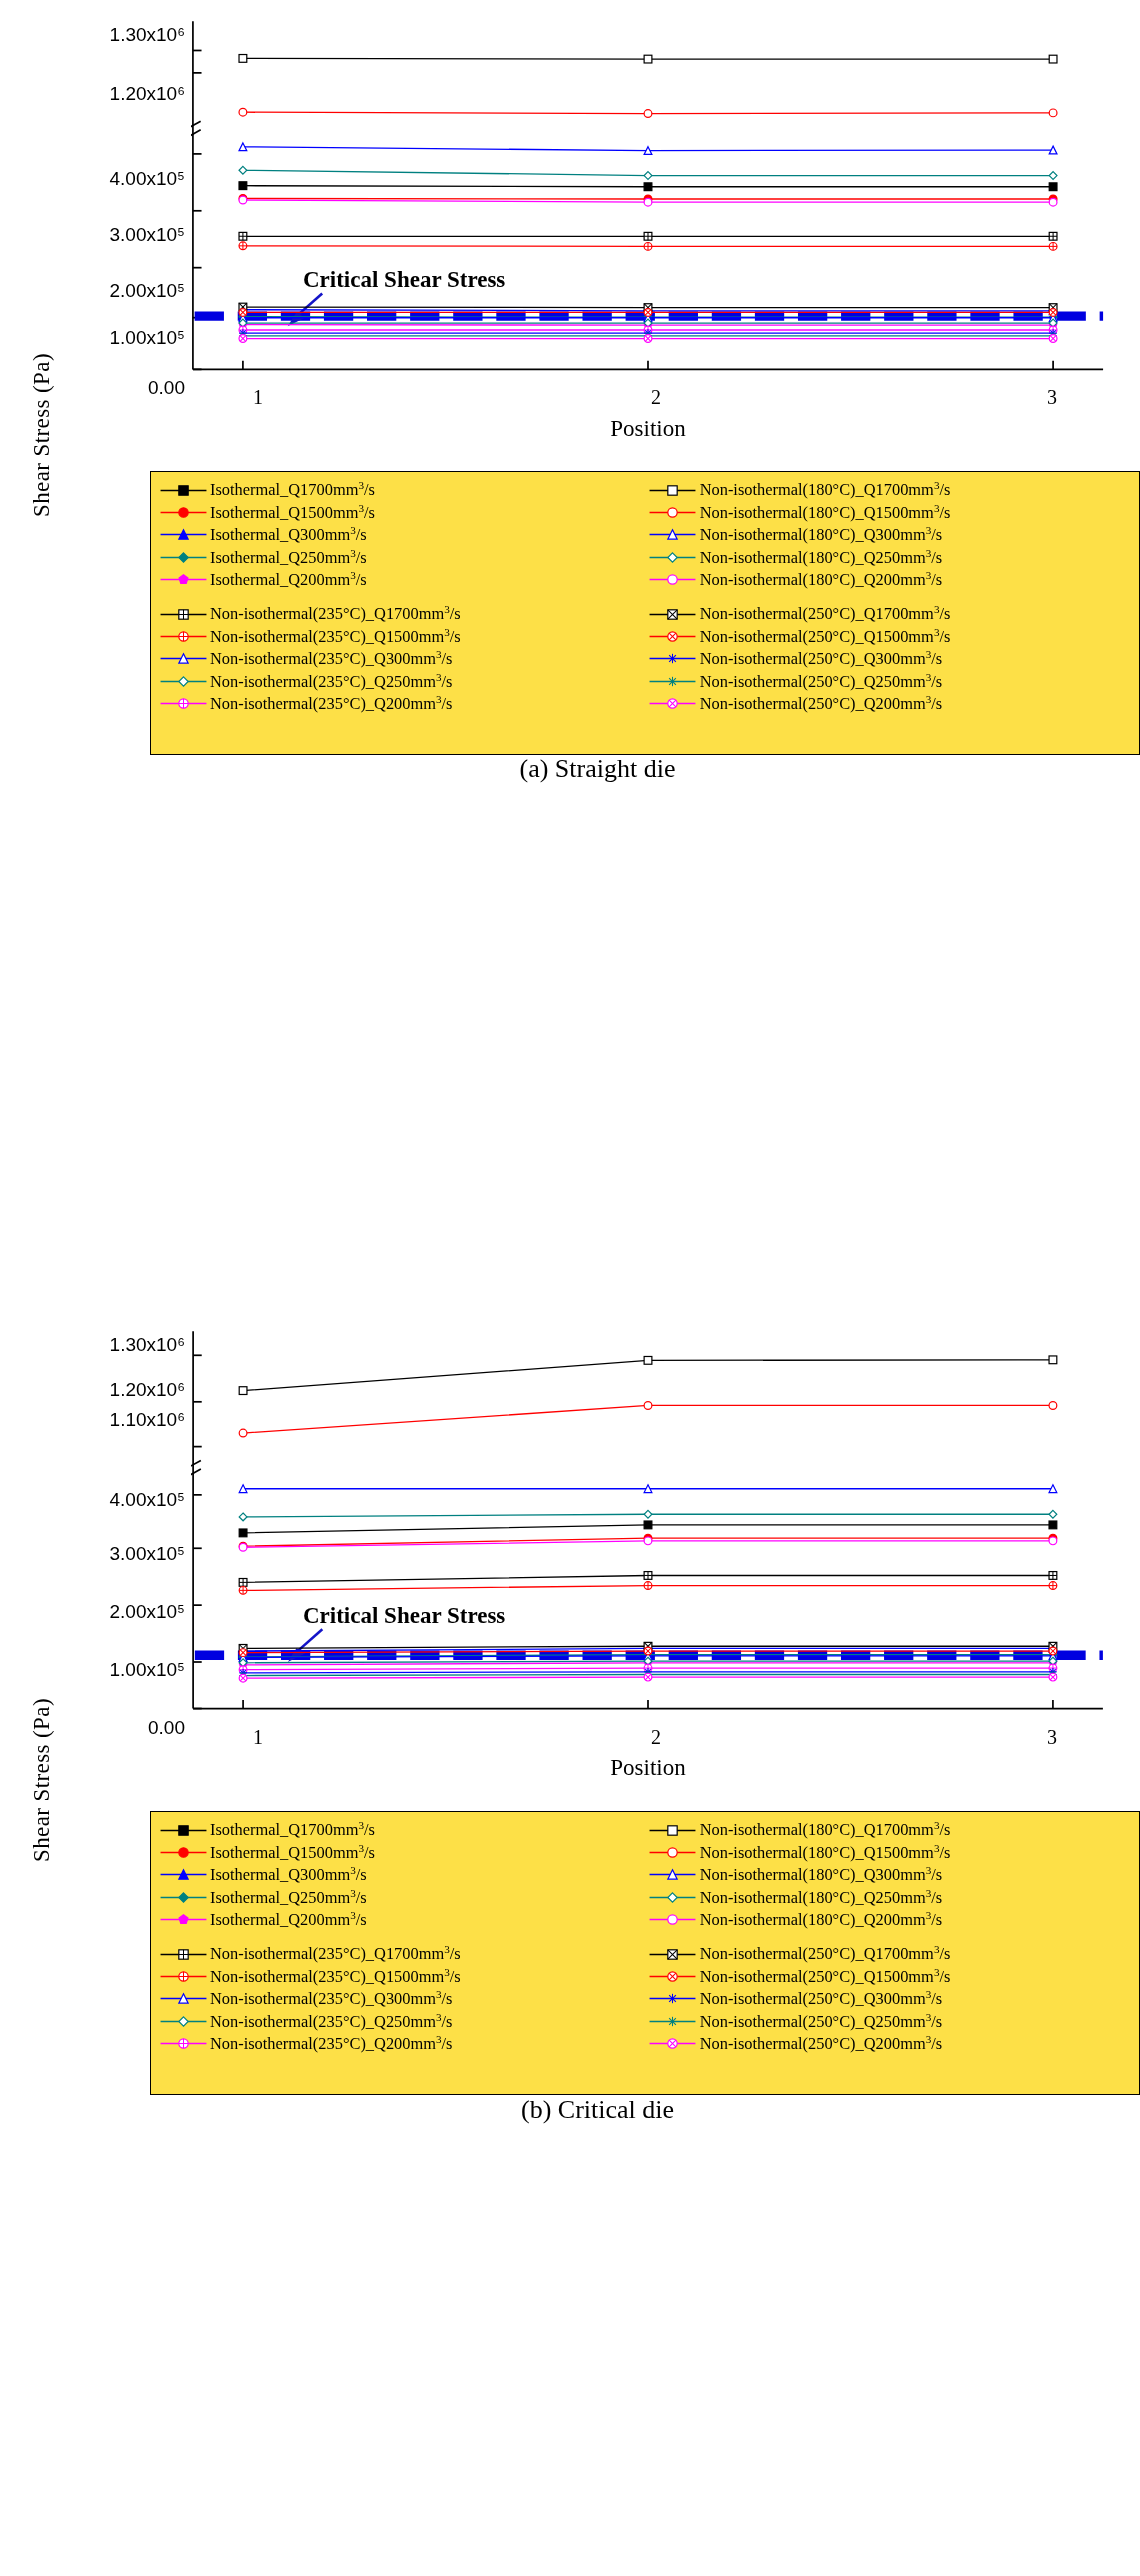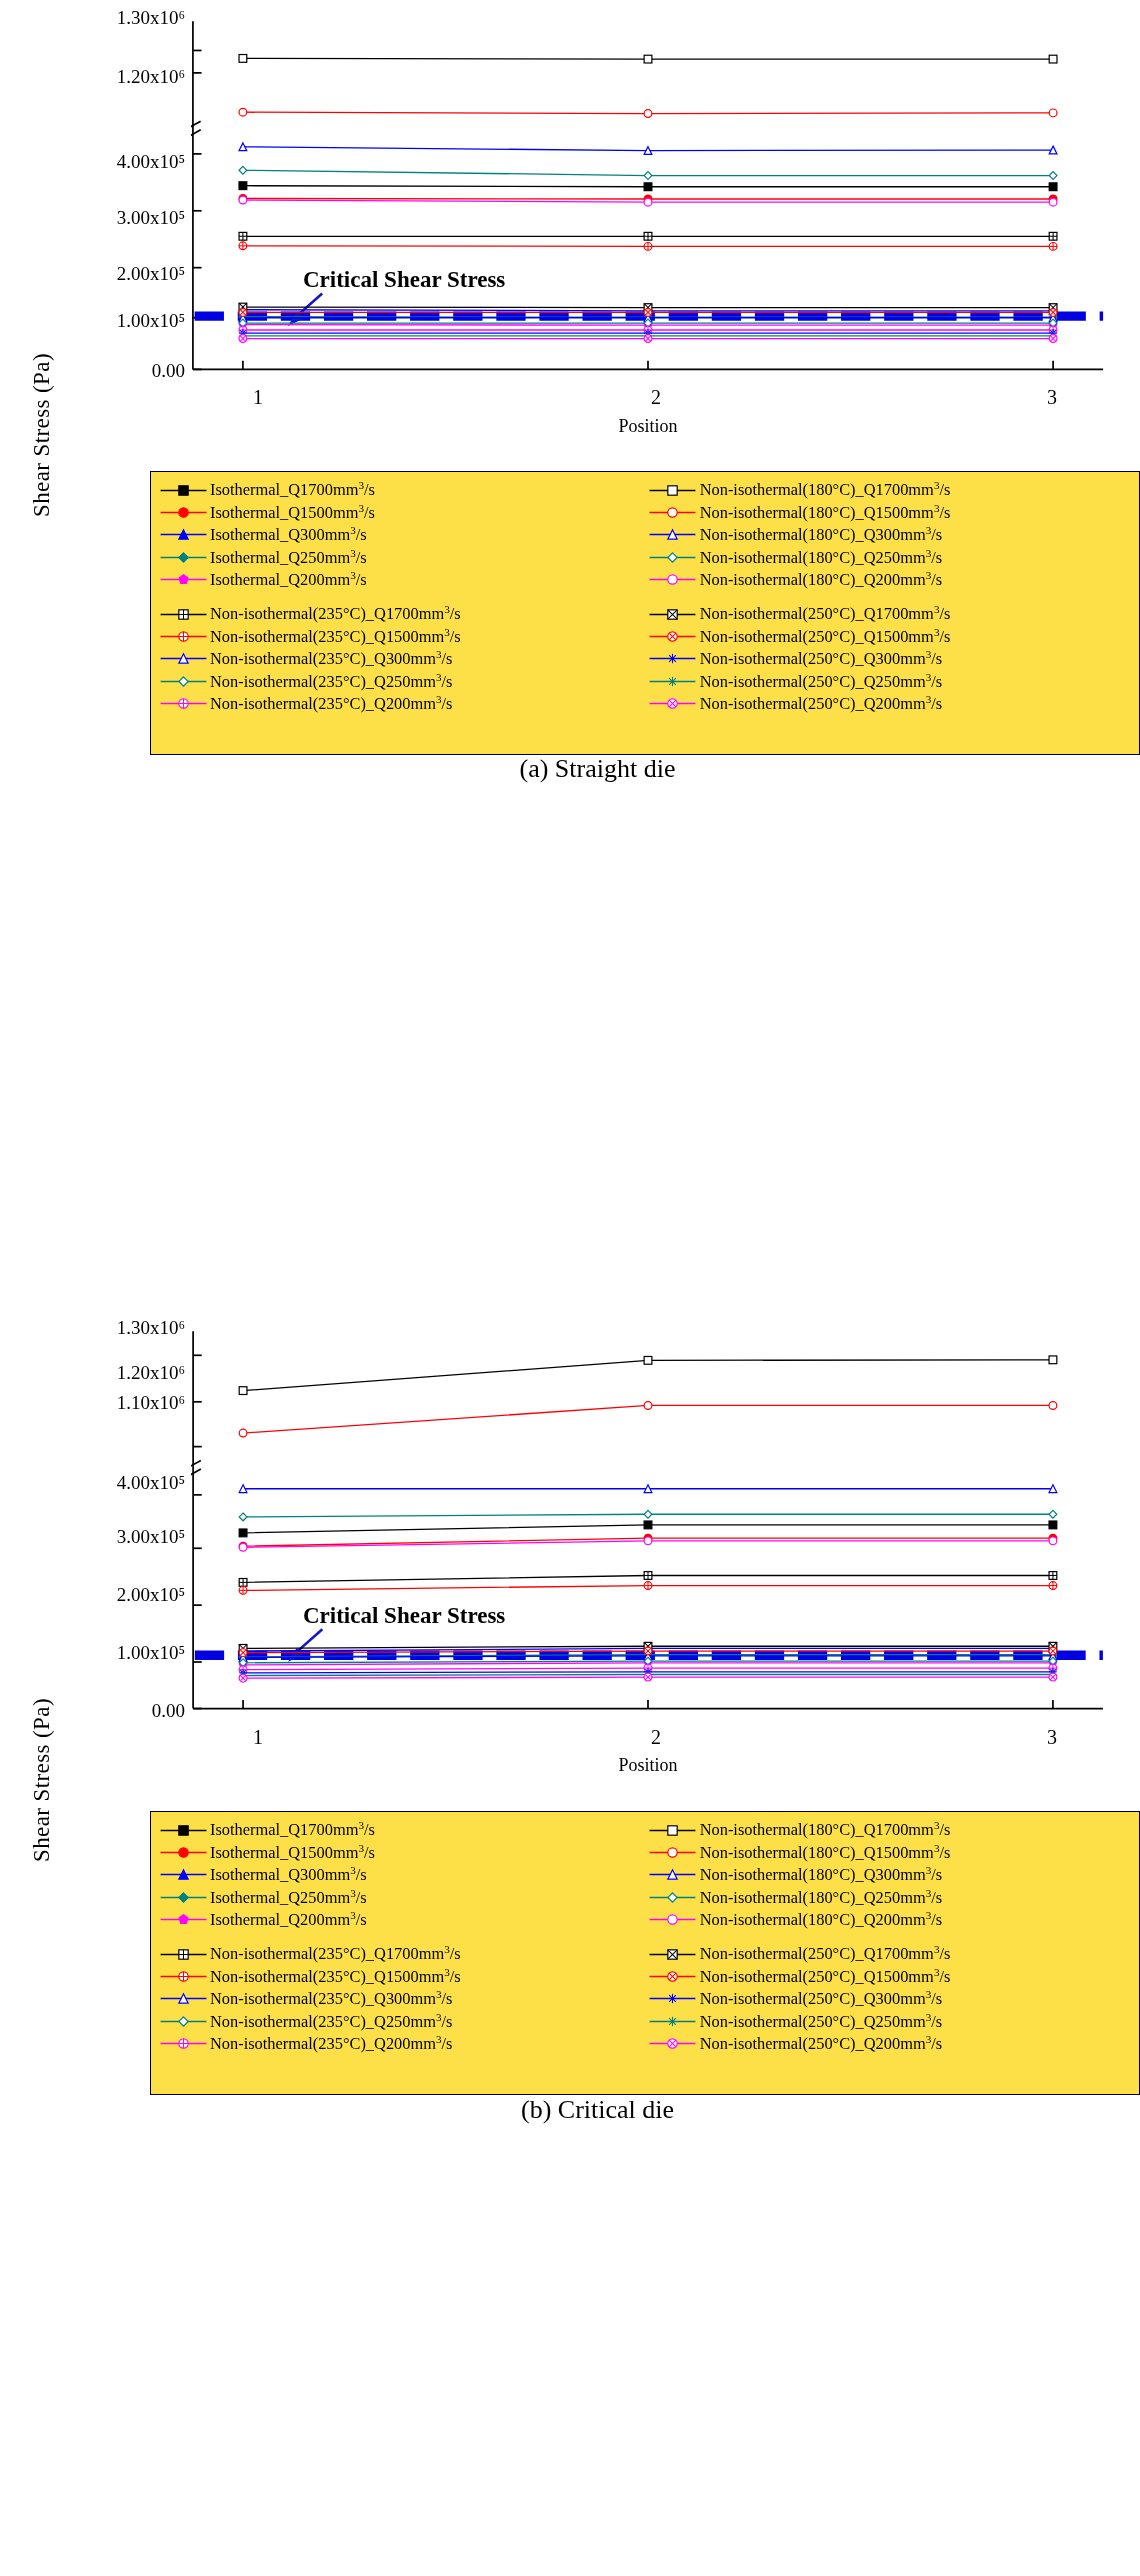--- a/index.html
+++ b/index.html
@@ -13,30 +13,31 @@
     position:absolute;
     font-size:23px;
     font-family:"Liberation Serif",serif;
     transform:rotate(-90deg);
     transform-origin:left top;
     white-space:nowrap;
     letter-spacing:0.4px;
   }
   .xlabel{
     position:absolute;
-    font-size:18px;
+    font-size:23px;
     text-align:center;
     font-family:"Liberation Serif",serif;
   }
   .ytick-label{
     position:absolute;
     font-size:19px;
     text-align:right;
     white-space:nowrap;
-    font-family:Liberation Serif, serif;
+    font-family:Liberation Sans, sans-serif;
+    margin-top:17px;
   }
   .xtick-label{
     position:absolute;
     font-size:20px;
     text-align:center;
     font-family:"Liberation Serif",serif;
   }
 
   .critical-label{
     position:absolute;

